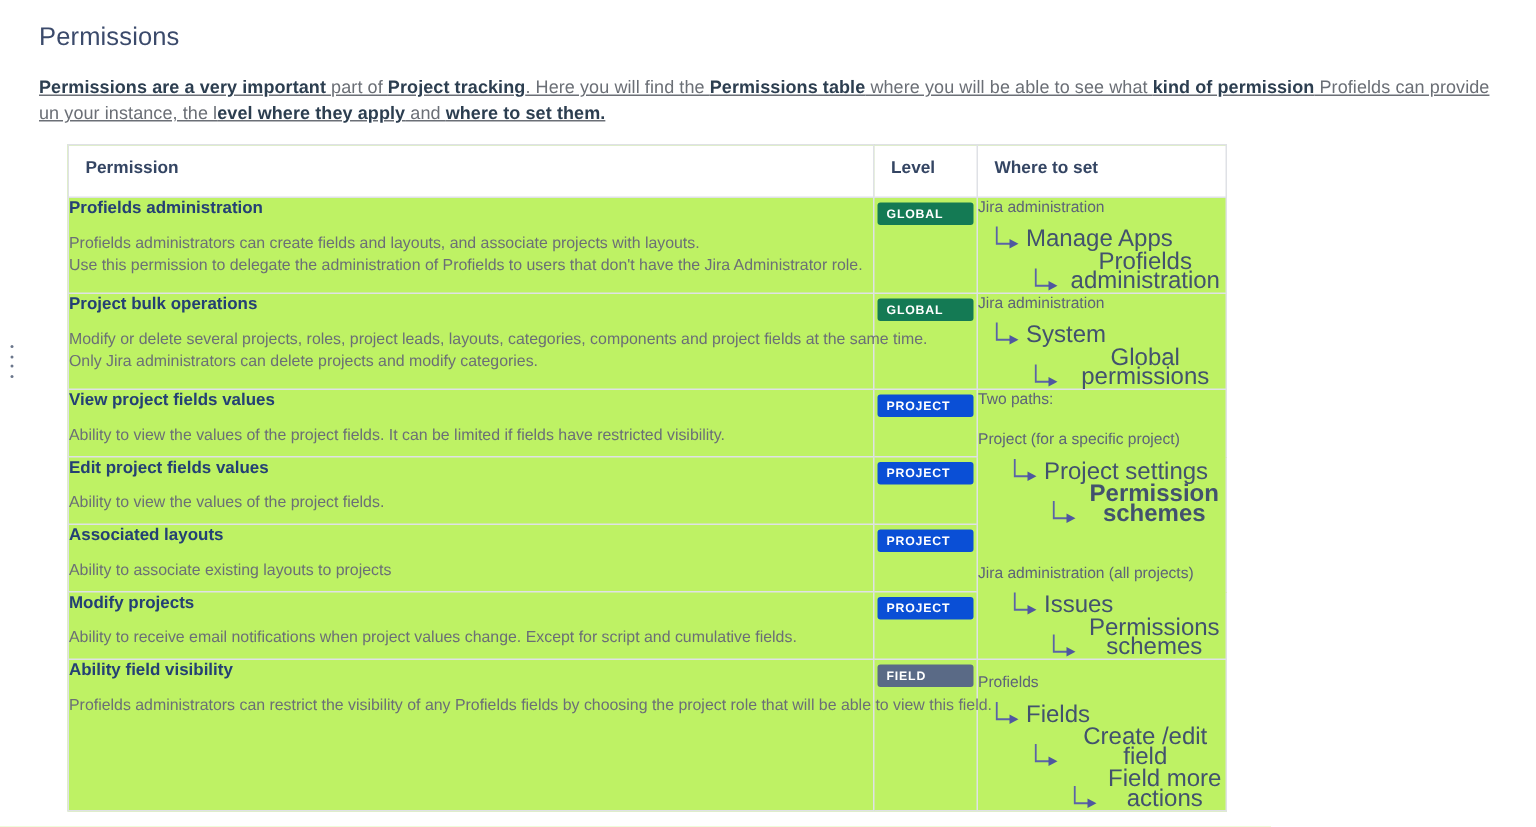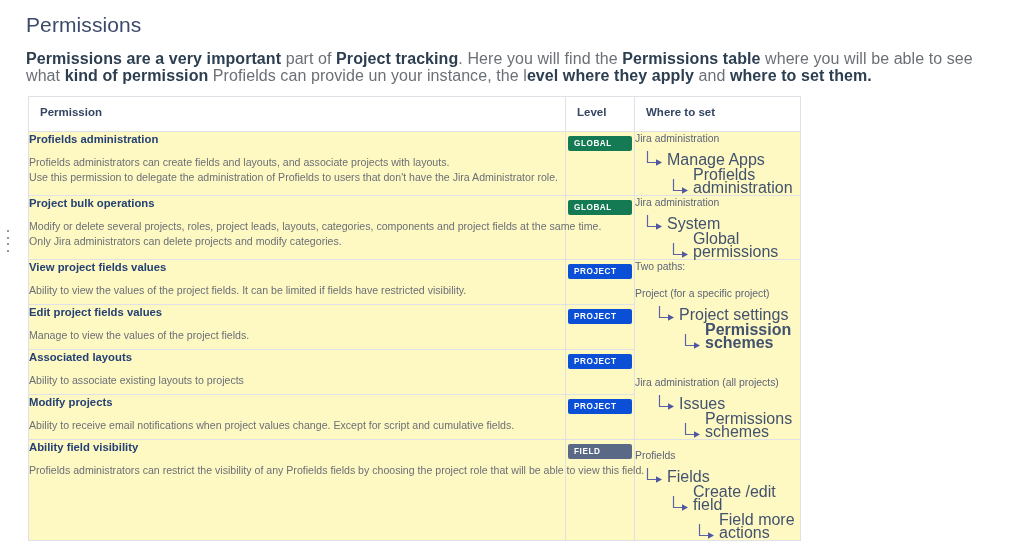--- a/index.html
+++ b/index.html
@@ -40,44 +40,45 @@
     height: 2px;
     background: #6b778c;
     border-radius: 50%;
   }
 
   .content {
     padding: 14px 20px 0 26px;
   }
 
   h1.page-title {
-    font-size: 21px;
+    font-size: 17px;
     font-weight: 400;
     color: #3b4a6b;
     margin: 0 0 14px 0;
     letter-spacing: 0.1px;
     line-height: 22px;
   }
 
   p.intro {
-    font-size: 16px;
+    font-size: 12px;
     line-height: 17px;
     color: #6b6f76;
     margin: 0 0 12px 0;
     max-width: 985px;
     letter-spacing: 0.005em;
+    text-decoration: underline;
   }
   p.intro b { color: #2c3e50; font-weight: 700; }
 
   table.perm-table {
     border-collapse: collapse;
     width: 773px;
     table-layout: fixed;
-    margin-left: 2px;
-    background: #fef9c3;
+    margin-left: 19px;
+    background: #bef264;
   }
   table.perm-table th,
   table.perm-table td {
     border: 1px solid #dfe1e6;
     vertical-align: top;
     padding: 0;
   }
   table.perm-table thead th {
     background: #ffffff;
     text-align: left;
@@ -137,20 +138,21 @@
     color: #5d6478;
     white-space: nowrap;
     position: relative;
   }
   .path-root { margin-bottom: 4px; }
   .path-gap  { height: 13px; }
   .path-step {
     display: flex;
     align-items: flex-end;
     margin-top: 1px;
+    text-align: center;
   }
   .elbow {
     flex: 0 0 auto;
     width: 20px;
     height: 17px;
     margin-right: 2px;
     display: block;
   }
   .path-step span.lbl { line-height: 13px; padding-bottom: 1px; }
 </style>
@@ -281,21 +283,21 @@
                   <path d="M11 9.3 L17 12.5 L11 15.7 Z" fill="#4f57a0"></path>
                 </svg>
                 <span class="lbl">Permissions schemes</span>
               </div>
             </td>
           </tr>
           <tr>
             <td class="perm-cell">
               <div class="perm-name">Edit project fields values</div>
               <div class="perm-desc">
-                <div>Manage to view the values of the project fields.</div>
+                <div>Ability to view the values of the project fields.</div>
               </div>
             </td>
             <td class="level-cell"><span class="badge project">PROJECT</span></td>
           </tr>
           <tr>
             <td class="perm-cell">
               <div class="perm-name">Associated layouts</div>
               <div class="perm-desc">
                 <div>Ability to associate existing layouts to projects</div>
               </div>

